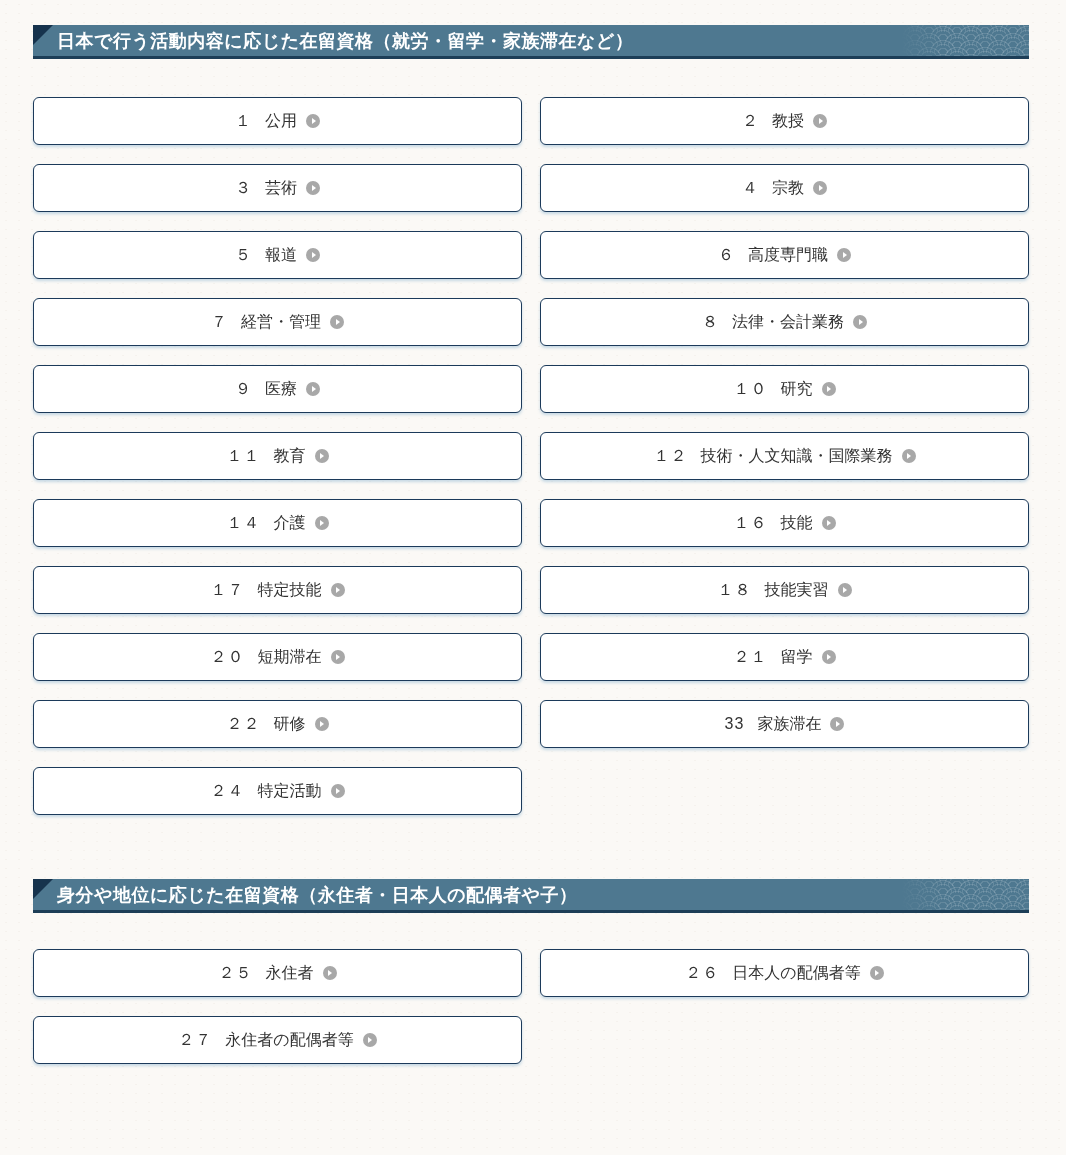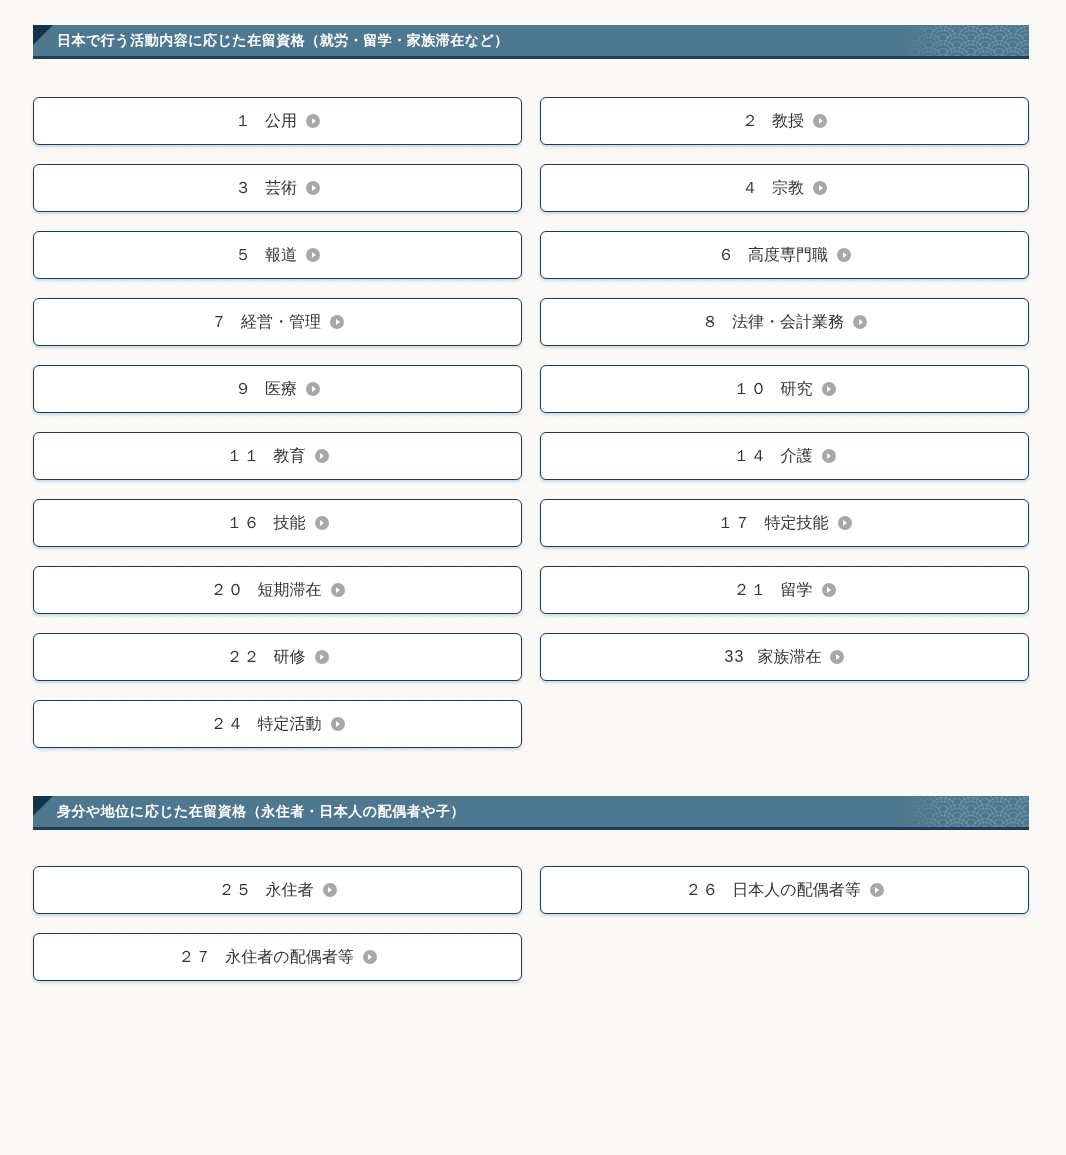--- a/index.html
+++ b/index.html
@@ -8,37 +8,37 @@
     width: 1066px;
     min-height: 1155px;
     background-color: #fbf9f6;
     background-image: radial-gradient(rgba(214,205,196,0.16) 1px, transparent 1px);
     background-size: 13px 9px;
     padding: 25px 37px 32px 33px;
     font-family: "Liberation Sans", sans-serif;
   }
 
   .status-section { width: 996px; }
-  .status-section + .status-section { margin-top: 48px; }
+  .status-section + .status-section { margin-top: 64px; }
 
   .section-header {
     position: relative;
     height: 34px;
     background: #4e7890;
     border-bottom: 3px solid #1d3e57;
     display: flex;
     align-items: center;
     padding-left: 24px;
     overflow: hidden;
   }
   .section-title {
     margin: 0;
     color: #ffffff;
     font-family: "DejaVu Serif", "Liberation Serif", serif;
-    font-size: 14px;
+    font-size: 18px;
     font-weight: bold;
     letter-spacing: 0.5px;
     position: relative;
     z-index: 2;
     white-space: nowrap;
   }
   .corner-fold {
     position: absolute;
     top: 0; left: 0;
     width: 0; height: 0;
@@ -177,20 +177,25 @@
     <span class="btn-label">研究</span>
     <span class="arrow-icon"></span>
   </button>
 
   <button class="status-btn">
     <span class="btn-number">１１</span>
     <span class="btn-label">教育</span>
     <span class="arrow-icon"></span>
   </button>
 
+  <button class="status-btn">
+    <span class="btn-number">１２</span>
+    <span class="btn-label">技術・人文知識・国際業務</span>
+    <span class="arrow-icon"></span>
+  </button>
 
 
   <button class="status-btn">
     <span class="btn-number">１４</span>
     <span class="btn-label">介護</span>
     <span class="arrow-icon"></span>
   </button>
 
 
   <button class="status-btn">
@@ -198,20 +203,25 @@
     <span class="btn-label">技能</span>
     <span class="arrow-icon"></span>
   </button>
 
   <button class="status-btn">
     <span class="btn-number">１７</span>
     <span class="btn-label">特定技能</span>
     <span class="arrow-icon"></span>
   </button>
 
+  <button class="status-btn">
+    <span class="btn-number">１８</span>
+    <span class="btn-label">技能実習</span>
+    <span class="arrow-icon"></span>
+  </button>
 
 
   <button class="status-btn">
     <span class="btn-number">２０</span>
     <span class="btn-label">短期滞在</span>
     <span class="arrow-icon"></span>
   </button>
 
   <button class="status-btn">
     <span class="btn-number">２１</span>

